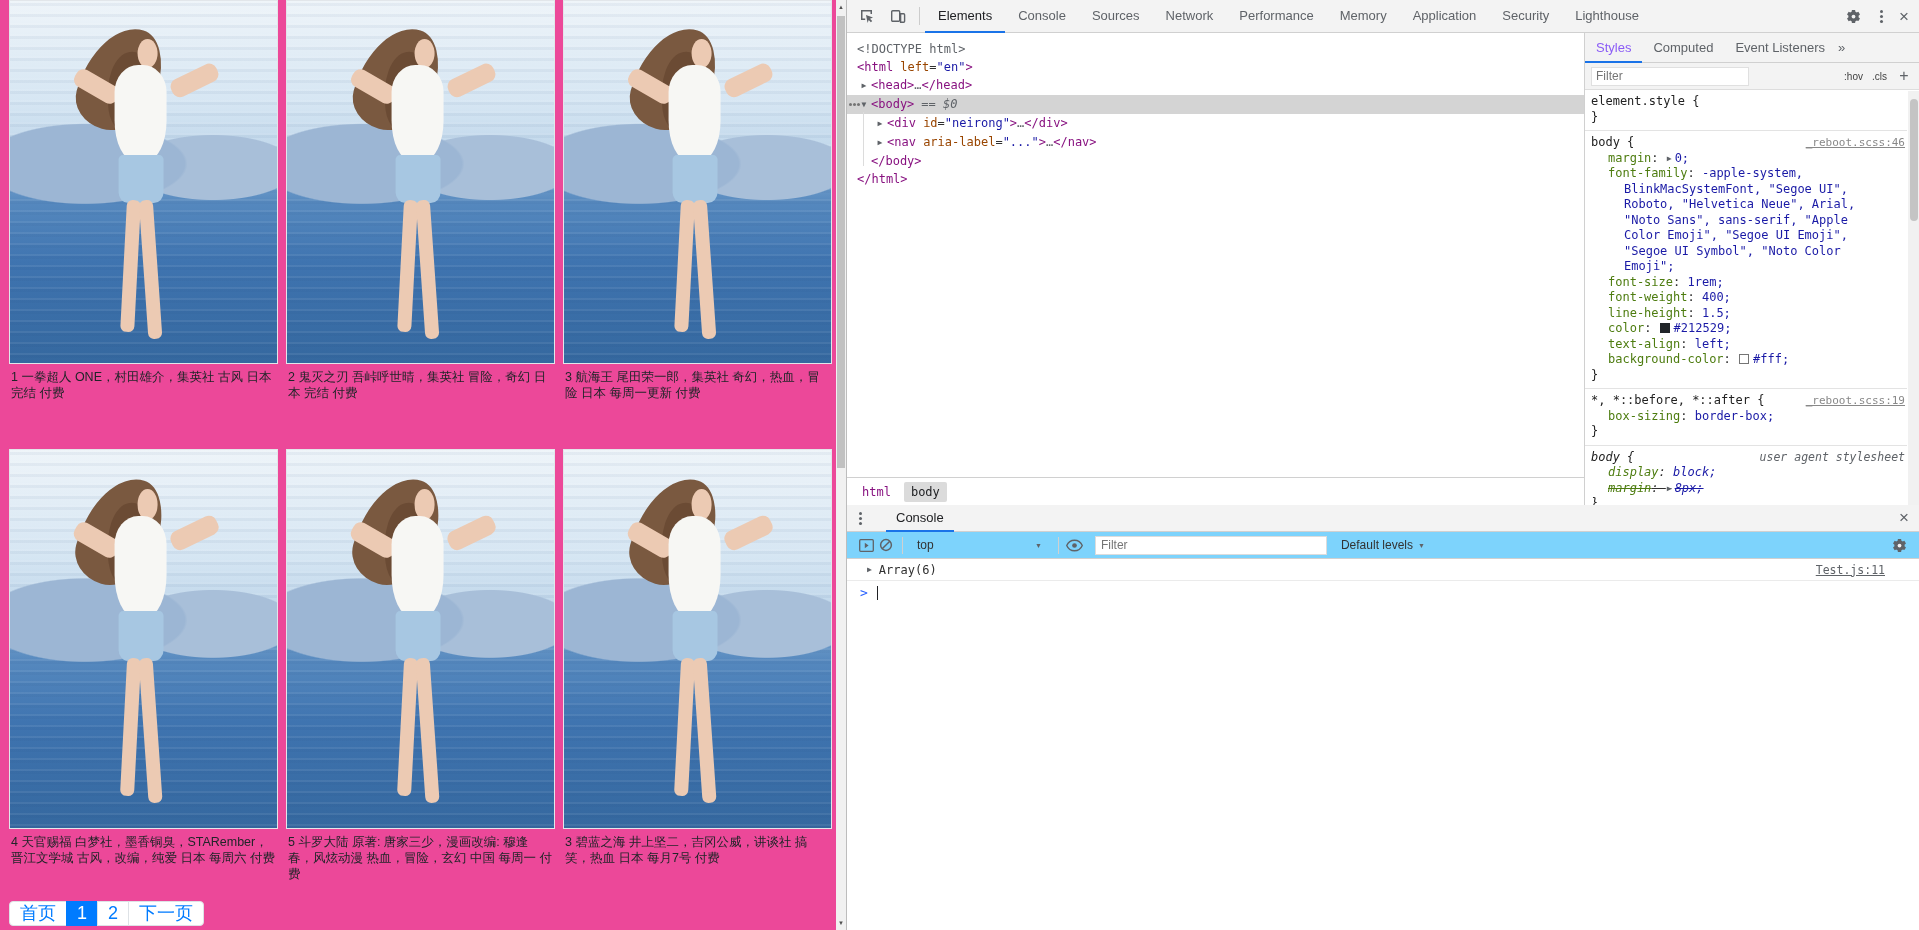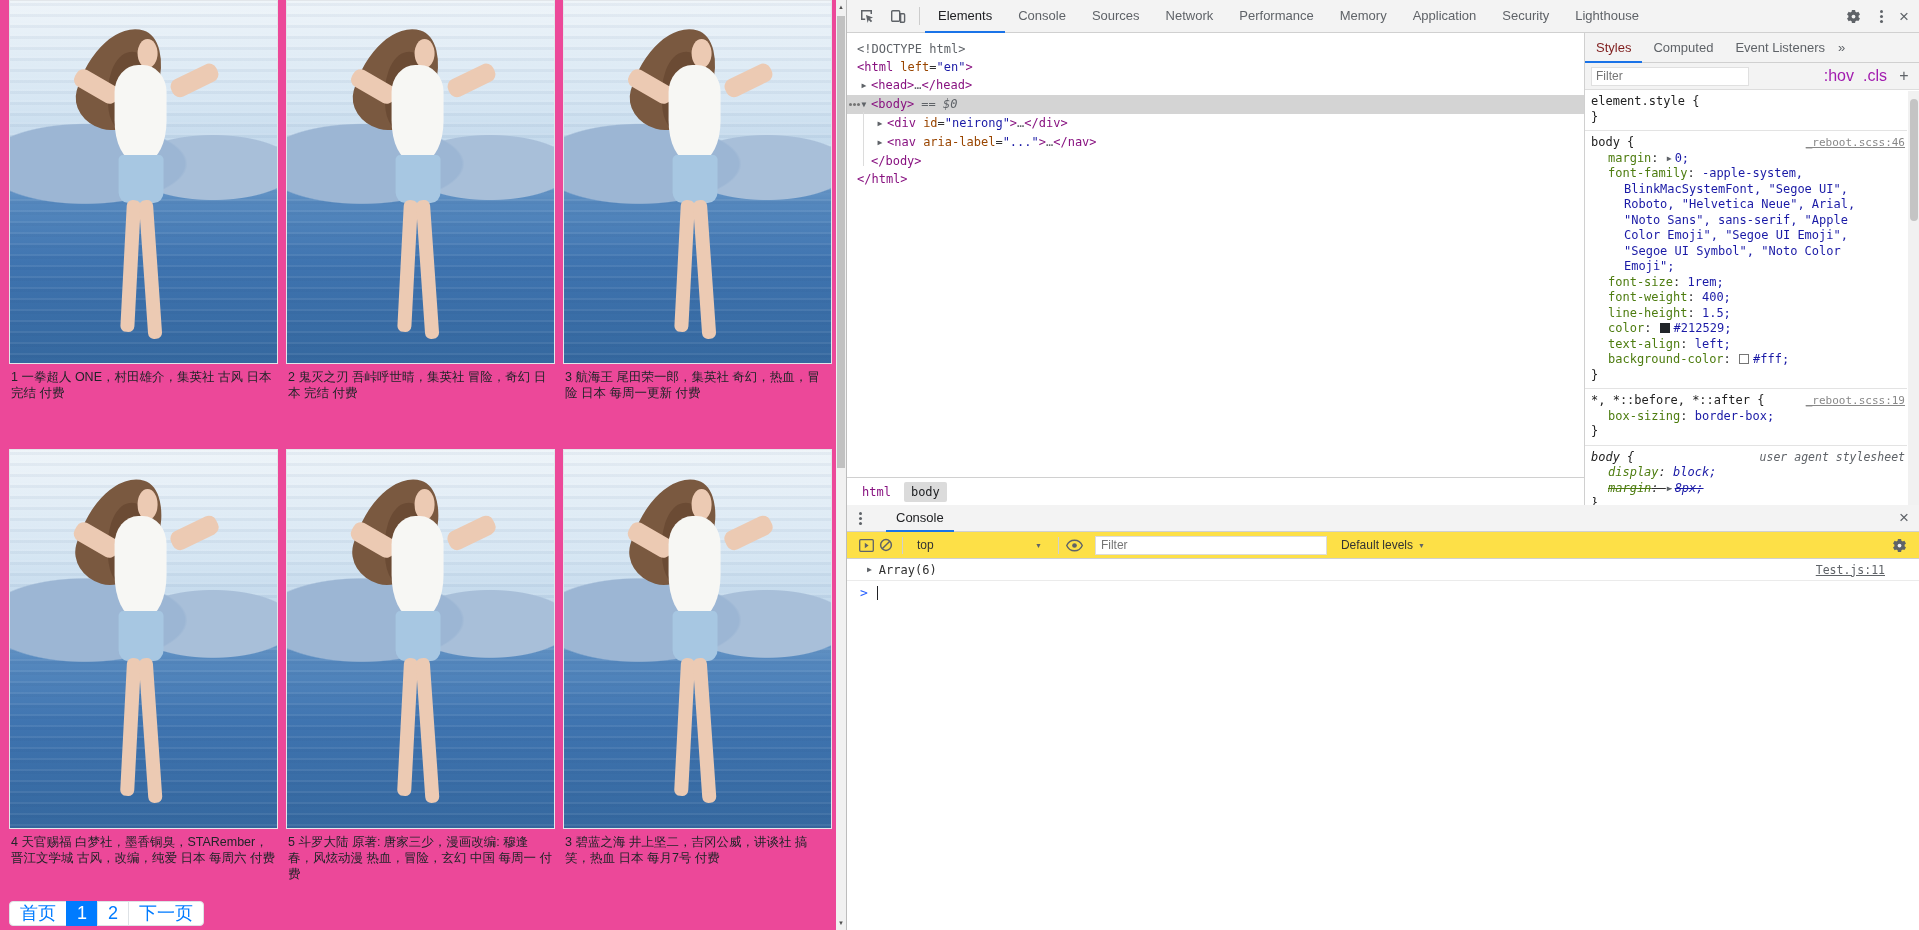--- a/index.html
+++ b/index.html
@@ -79,25 +79,25 @@
   .crumbs { position:absolute; left:0; right:0; bottom:0; height:28px; border-top:1px solid #d0d0d0; background:#fff;
             display:flex; align-items:center; font-size:12px; }
   .crumb { padding:3px 7px; cursor:pointer; }
   .crumb.html { color:#881280; margin-left:8px; }
   .crumb.body { background:#dbdbdb; border-radius:2px; color:#202124; margin-left:6px; }
 
   
   .styles-pane { position:absolute; left:737px; top:0; width:336px; height:472px; border-left:1px solid #d0d0d0; overflow:hidden; }
   .sp-tabs { height:30px; background:#f3f3f3; border-bottom:1px solid #d0d0d0; display:flex; align-items:center; font-size:13px; color:#5f6368; }
   .sp-tab { padding:0 11px; height:30px; line-height:29px; cursor:pointer; }
-  .sp-tab.active { color:#7f1d1d; box-shadow:inset 0 -2px 0 #1a73e8; }
+  .sp-tab.active { color:#8b5cf6; box-shadow:inset 0 -2px 0 #1a73e8; }
   .sp-more { margin-left:2px; font-size:13px; cursor:pointer; }
   .sp-filter { height:27px; background:#f3f3f3; border-bottom:1px solid #ddd; display:flex; align-items:center; padding:0 8px 0 6px; gap:9px; }
   .sp-filter input { width:158px; height:19px; border:1px solid #e0e0e0; background:#fff; font-size:12px; padding:0 4px; outline:none; color:#333; }
-  .sp-hov { margin-left:auto; } .sp-hov, .sp-cls { font-size:16px; color:#a21caf; cursor:pointer; }
+  .sp-hov { margin-left:auto; } .sp-hov, .sp-cls { font-size:10px; color:#404040; cursor:pointer; }
   .sp-plus { font-size:16px; color:#5f6368; width:16px; text-align:center; cursor:pointer; }
 
   .sp-rules { font-family:"DejaVu Sans Mono","Liberation Mono",monospace; font-size:12px; line-height:15.5px;
               color:#303030; padding-right:13px; }
   .rule { padding:4px 2px 5px 6px; border-bottom:1px solid #e3e3e3; overflow:hidden; }
   .rline { white-space:pre-wrap; }
   .rsel { color:#222; }
   .rlink { float:right; color:#888; text-decoration:underline; font-size:11px; cursor:pointer; }
   .decl { padding-left:17px; cursor:text; }
   .wrap { padding-left:33px; }
@@ -112,21 +112,21 @@
   .sp-scrollbar { position:absolute; right:0; top:58px; bottom:0; width:12px; background:#f1f1f1; }
   .sp-scrollbar .thumb { position:absolute; left:2px; width:8px; top:8px; height:122px; background:#c4c4c4; border-radius:4px; }
 
   
   .drawer { position:absolute; left:0; top:505px; right:0; bottom:0; background:#fff; }
   .drawer-tabbar { height:27px; background:#f3f3f3; border-bottom:1px solid #d0d0d0; display:flex; align-items:center; position:relative; }
   .drawer-kebab { margin-left:12px; }
   .drawer-tab { margin-left:24px; padding:0 10px; font-size:13px; color:#202124; height:27px; line-height:26px;
                 box-shadow:inset 0 -2px 0 #1a73e8; cursor:pointer; }
   .drawer-close { position:absolute; right:10px; top:4px; }
-  .console-toolbar { height:27px; background:#fde047; border-bottom:1px solid #d0d0d0; display:flex; align-items:center; padding-left:9px; }
+  .console-toolbar { height:27px; background:#7dd3fc; border-bottom:1px solid #d0d0d0; display:flex; align-items:center; padding-left:9px; }
   .ct-icon { display:flex; align-items:center; justify-content:center; width:20px; height:20px; cursor:pointer; }
   .ct-sep { width:1px; height:17px; background:#d0d0d0; margin:0 6px; }
   .ct-top { font-size:12px; color:#333; margin-left:8px; width:118px; cursor:pointer; }
   .caret-down { font-size:7px; color:#5f6368; margin-right:10px; cursor:pointer; }
   .ct-filter { width:232px; height:19px; border:1px solid #dcdcdc; background:#fff; font-size:12px; padding:0 5px; outline:none; color:#333; margin-left:10px; }
   .ct-levels { font-size:12px; color:#333; margin-left:14px; margin-right:5px; cursor:pointer; }
   .ct-right { margin-left:auto; display:flex; align-items:center; margin-right:10px; gap:8px; }
   .console-msg { height:22px; border-bottom:1px solid #ebebeb; display:flex; align-items:center;
                  font-family:"DejaVu Sans Mono","Liberation Mono",monospace; font-size:12px; color:#303030;
                  padding-left:36px; position:relative; }

